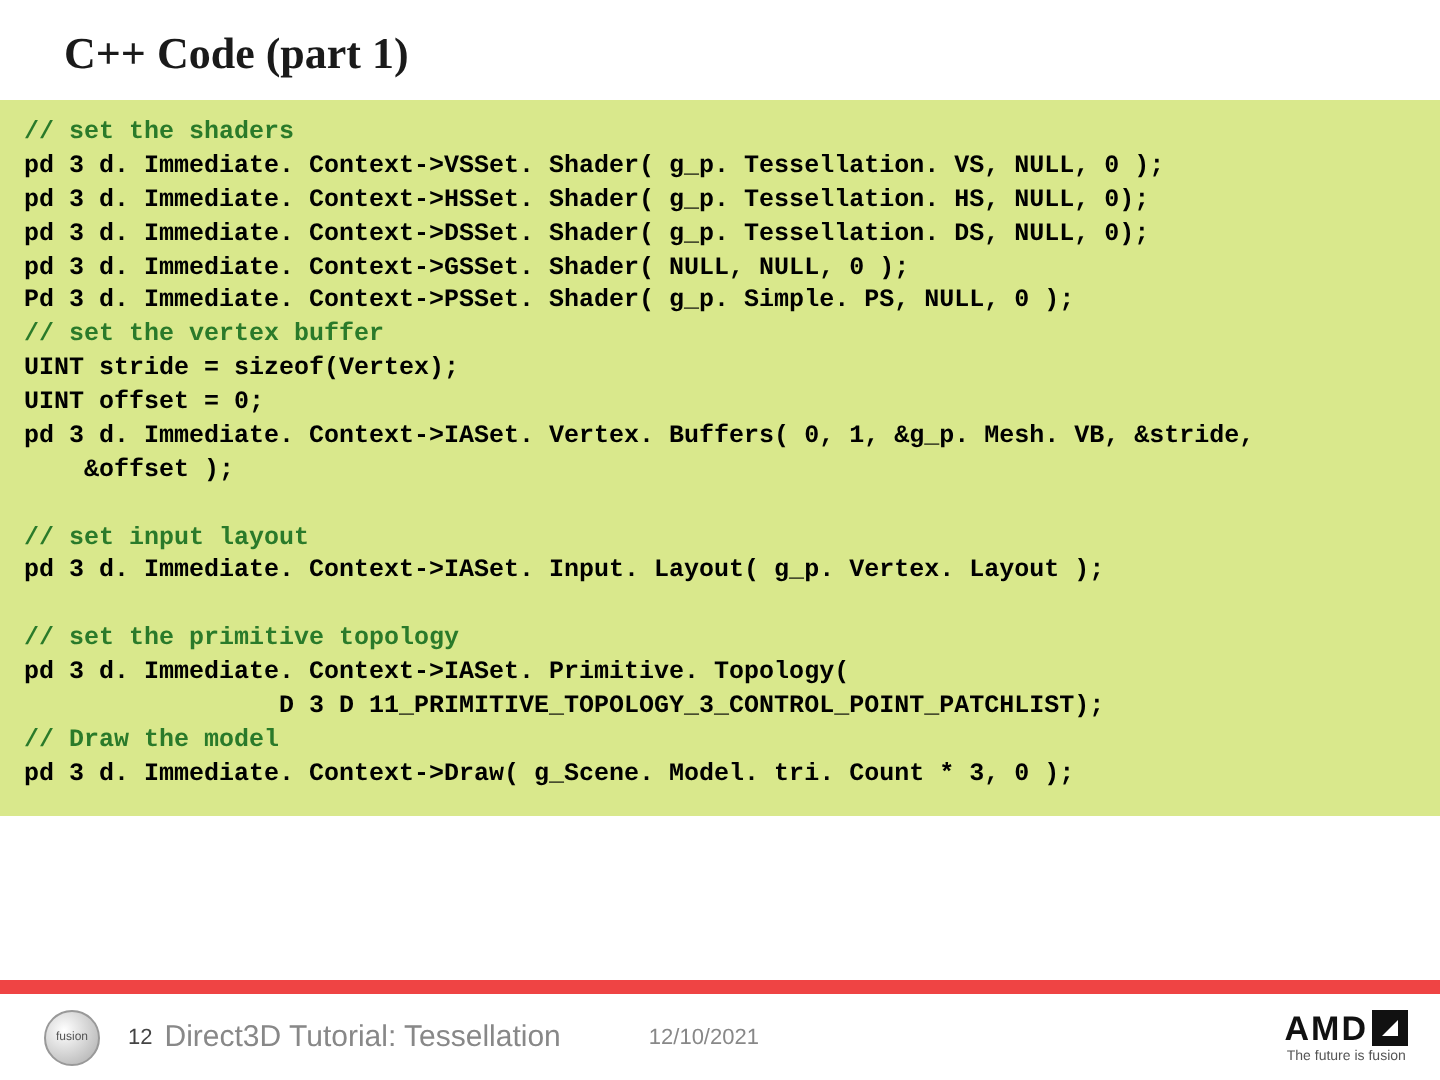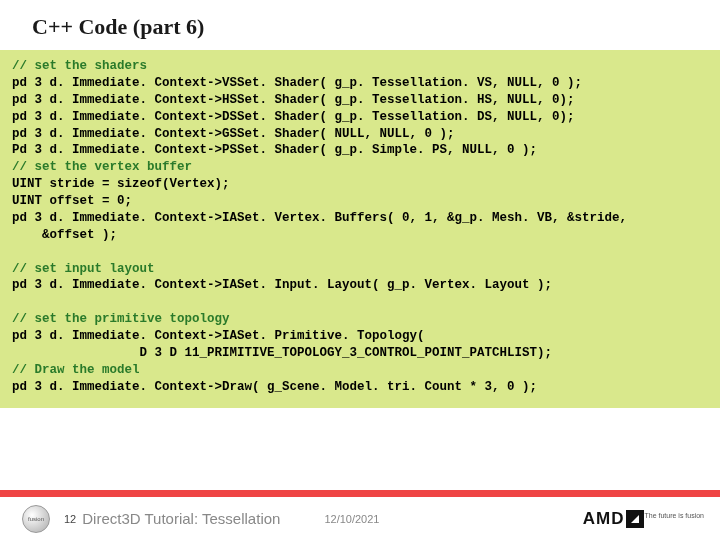--- a/index.html
+++ b/index.html
@@ -64,41 +64,41 @@
   .footer .tutname {
     font-size: 15px;
     color: #888;
   }
   .footer .datefld {
     font-size: 11px;
     color: #888;
     margin-left: 44px;
   }
   .footer .spacer { flex: 1; }
-  .amd-block { display: flex; flex-direction: row; align-items: flex-start; line-height: 1; }
+  .amd-block { display: flex; flex-direction: column; align-items: center; line-height: 1; }
   .amd-logo { display: flex; align-items: center; gap: 2px; }
   .amd-text {
     font-family: Arial, sans-serif;
     font-weight: 900;
     font-size: 17px;
     letter-spacing: 1px;
     color: #111;
   }
   .amd-mark svg { display: block; }
   .amd-tag {
     font-size: 7px;
     color: #555;
     margin-top: 2px;
   }
   .code-line { display: block; }
 </style>
 </head>
 <body>
 
-<div class="slide-title">C++ Code  (part 6)</div>
+<div class="slide-title">C++ Code  (part 1)</div>
 
 <div class="code-box"><span class="code-line cmt">// set the shaders</span><span class="code-line">pd 3 d. Immediate. Context-&gt;VSSet. Shader( g_p. Tessellation. VS, NULL, 0 );</span><span class="code-line">pd 3 d. Immediate. Context-&gt;HSSet. Shader( g_p. Tessellation. HS, NULL, 0);</span><span class="code-line">pd 3 d. Immediate. Context-&gt;DSSet. Shader( g_p. Tessellation. DS, NULL, 0);</span><span class="code-line">pd 3 d. Immediate. Context-&gt;GSSet. Shader( NULL, NULL, 0 );</span><span class="code-line">Pd 3 d. Immediate. Context-&gt;PSSet. Shader( g_p. Simple. PS, NULL, 0 );</span><span class="code-line cmt">// set the vertex buffer</span><span class="code-line">UINT stride = sizeof(Vertex);</span><span class="code-line">UINT offset = 0;</span><span class="code-line">pd 3 d. Immediate. Context-&gt;IASet. Vertex. Buffers( 0, 1, &amp;g_p. Mesh. VB, &amp;stride,</span><span class="code-line">    &amp;offset );</span><span class="code-line"> </span><span class="code-line cmt">// set input layout</span><span class="code-line">pd 3 d. Immediate. Context-&gt;IASet. Input. Layout( g_p. Vertex. Layout );</span><span class="code-line"> </span><span class="code-line cmt">// set the primitive topology</span><span class="code-line">pd 3 d. Immediate. Context-&gt;IASet. Primitive. Topology(</span><span class="code-line">                 D 3 D 11_PRIMITIVE_TOPOLOGY_3_CONTROL_POINT_PATCHLIST);</span><span class="code-line cmt">// Draw the model</span><span class="code-line">pd 3 d. Immediate. Context-&gt;Draw( g_Scene. Model. tri. Count * 3, 0 );</span></div>
 
 <div class="footer">
   <div class="fusion-badge">fusion</div>
   <span class="pagenum">12</span>
   <span class="tutname">Direct3D Tutorial: Tessellation</span>
   <span class="datefld">12/10/2021</span>
   <div class="spacer"></div>
   <div class="amd-block">

